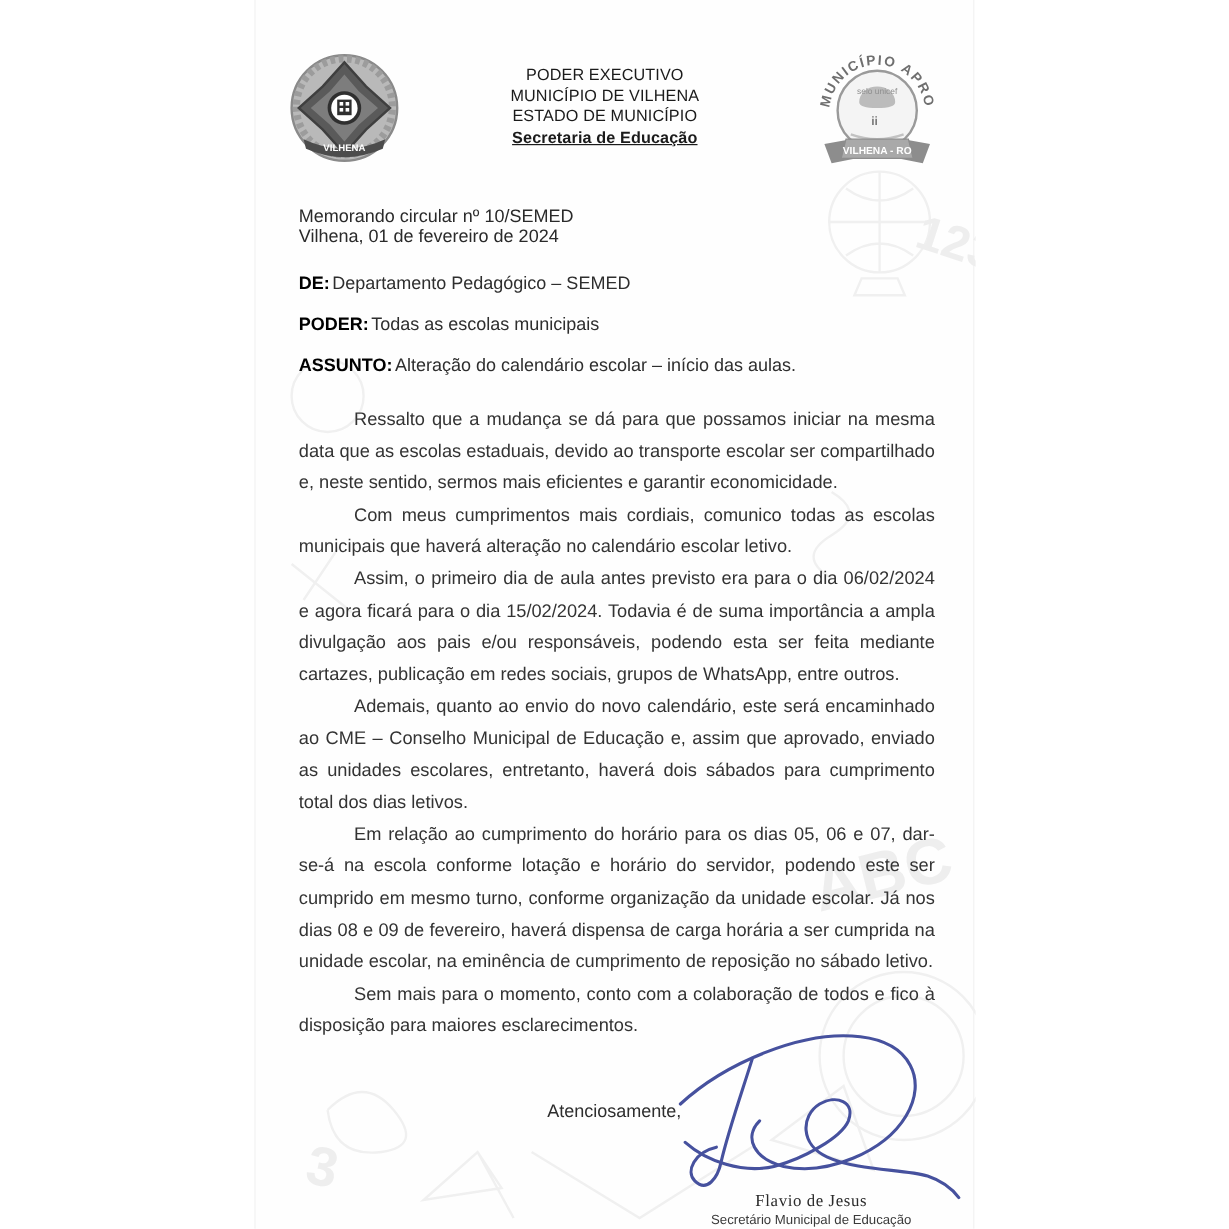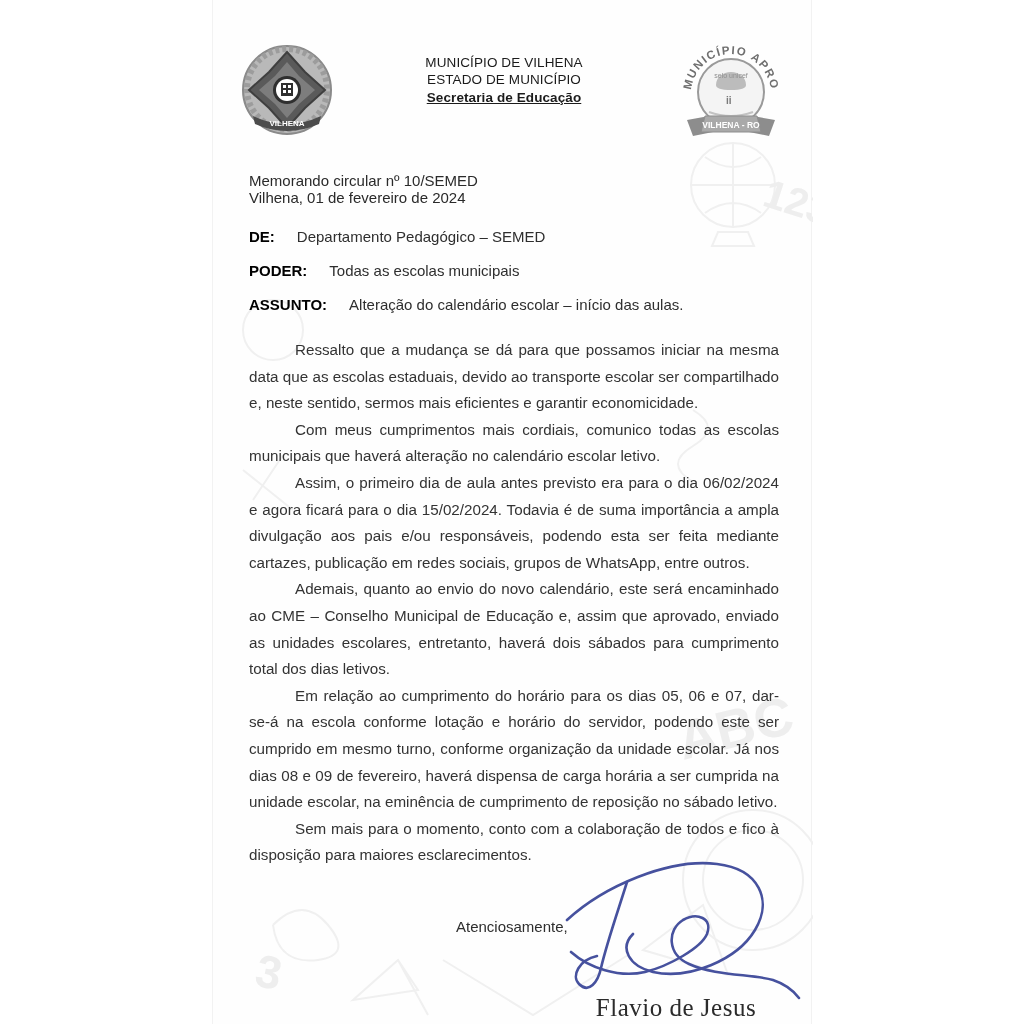--- a/index.html
+++ b/index.html
@@ -22,33 +22,33 @@
   .dept { font-weight:bold; text-decoration:underline; margin-top:1px; }
   .seal-right { width:116px; height:104px; flex:0 0 auto; margin-top:0px; }
 
   
   .memo-line { display:flex; justify-content:space-between; margin:26px 46px 0 36px;
                font-size:15px; color:#2a2a2a;flex-direction:column; }
 
   .fields { margin:22px 36px 0 36px; font-size:15px; }
   .field { margin-top:17px; }
   .field-label { font-weight:bold; color:#000000; }
-  .field-value { margin-left:22px; }
+  .field-value { margin-left:2px; }
 
   
   .body { margin:24px 32px 0 36px; font-size:15.2px; line-height:26.6px;
           text-align:justify; color:#333; }
   .body p { margin:0; text-indent:46px; }
 
   .closing { position:absolute; left:243px; top:876px; font-size:15px; color:#2e2e2e; }
 
   .signature-svg { position:absolute; left:336px; top:814px; width:258px; height:148px; }
 
   .sig-block { position:absolute; left:348px; top:952px; width:230px; text-align:center; }
-  .sig-name   { font-family:"Liberation Serif", serif; font-size:25px; color:#2b2b2b; letter-spacing:0.5px; }
+  .sig-name   { font-family:"Liberation Serif", serif; font-size:14px; color:#2b2b2b; letter-spacing:0.5px; }
   .sig-title  { font-size:11px; color:#3a3a3a; margin-top:1px; }
 </style>
 </head>
 <body>
 
 <div class="canvas">
   <div class="page">
 
     <svg class="wm-layer" viewBox="0 0 600 1024">
       <g fill="none" stroke="#f0f0f0" stroke-width="2">
@@ -87,20 +87,21 @@
           <rect x="42" y="41" width="12" height="13" fill="#2f2f2f"></rect>
           <rect x="44" y="43" width="3" height="3" fill="#ffffff"></rect>
           <rect x="49" y="43" width="3" height="3" fill="#ffffff"></rect>
           <rect x="44" y="48" width="3" height="3" fill="#ffffff"></rect>
           <rect x="49" y="48" width="3" height="3" fill="#ffffff"></rect>
           <path d="M14 74 Q48 90 82 74 L80 82 Q48 96 16 82 Z" fill="#4c4c4c"></path>
           <text x="48" y="84" text-anchor="middle" font-size="8" fill="#ffffff" font-family="Liberation Sans, sans-serif" font-weight="bold">VILHENA</text>
         </svg>
 
         <div class="header-text">
+          <div>PODER EXECUTIVO</div>
           <div>MUNICÍPIO DE VILHENA</div>
           <div>ESTADO DE MUNICÍPIO</div>
           <div class="dept">Secretaria de Educação</div>
         </div>
 
         <svg class="seal-right" viewBox="0 0 116 104">
           <defs>
             <path id="sealArc" d="M58 92 A40 40 0 1 1 58.1 92" transform="rotate(180 58 52)"></path>
             <path id="sealArcTop" d="M18 52 A40 40 0 0 1 98 52"></path>
           </defs>

